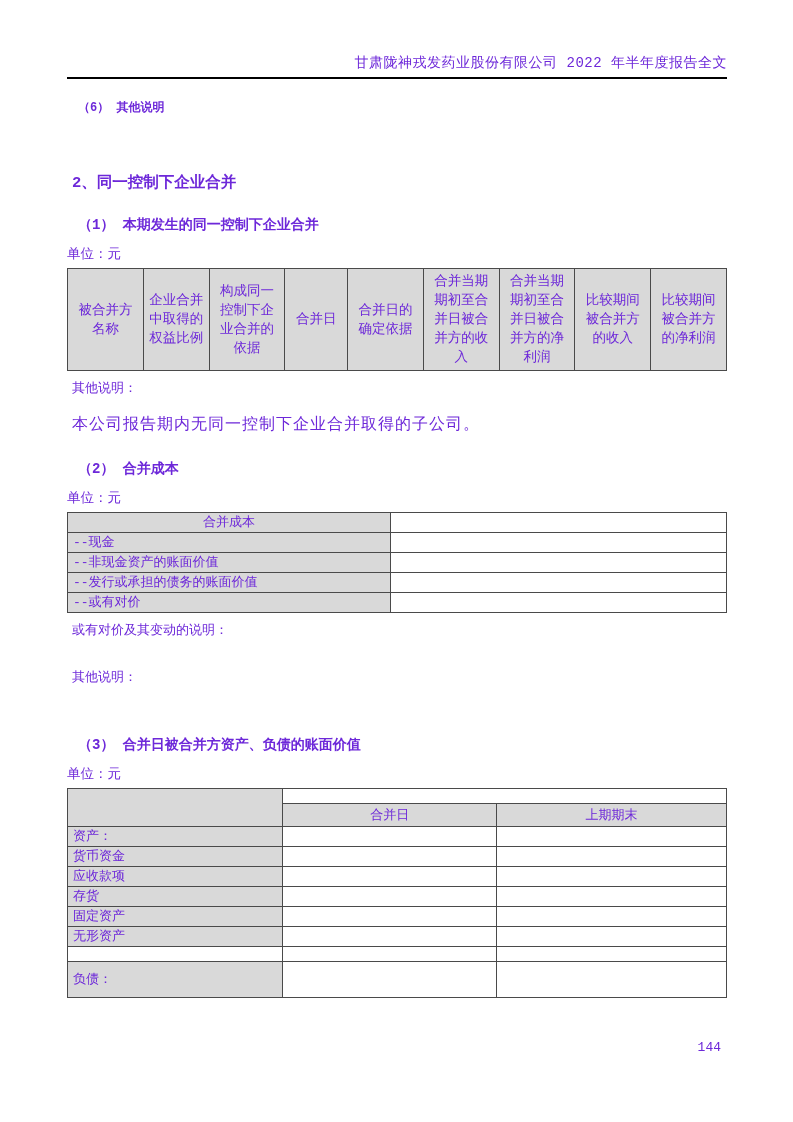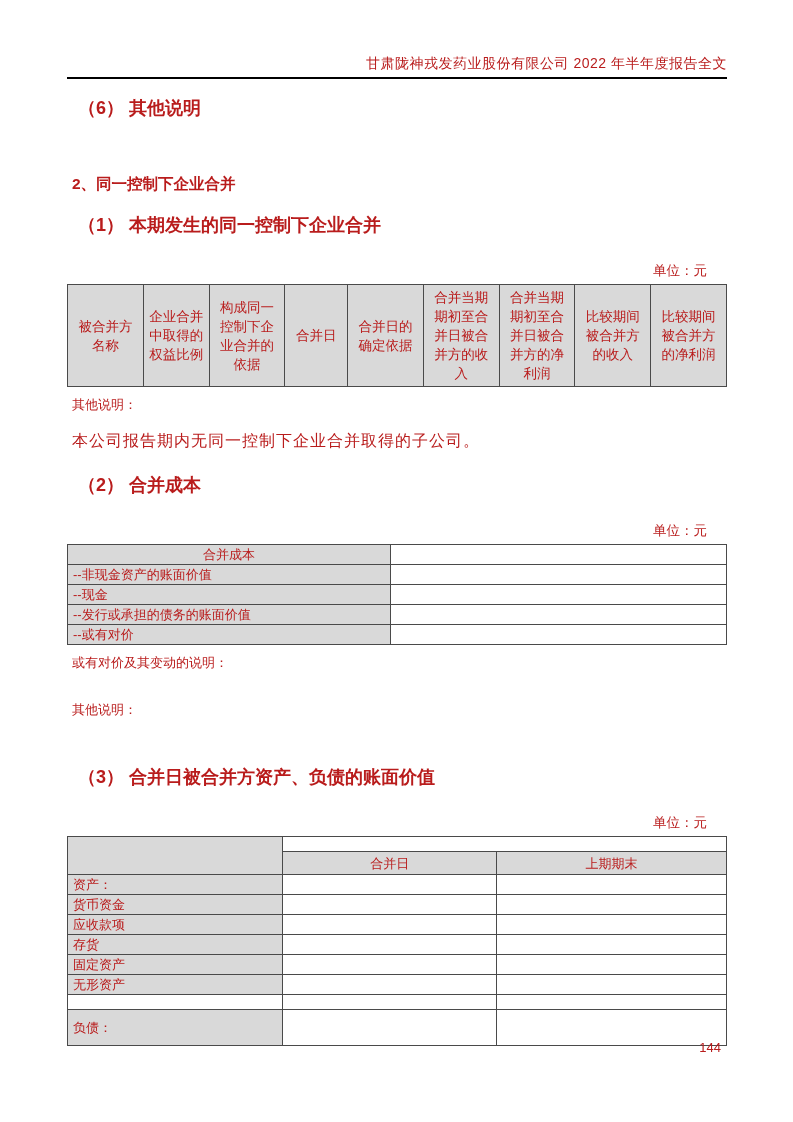--- a/index.html
+++ b/index.html
@@ -7,62 +7,62 @@
     padding: 0;
     background: #ffffff;
   }
   .page {
     position: relative;
     width: 793px;
     height: 1122px;
     background: #ffffff;
     overflow: hidden;
     box-sizing: border-box;
-    font-family: Liberation Sans, sans-serif;
-    color: #b91c1c;
+    font-family: Liberation Mono, monospace;
+    color: #6d28d9;
   }
   .content {
     padding: 0 66px 0 67px;
   }
   .header-title {
     padding-top: 54px;
     text-align: right;
     font-size: 14px;
     line-height: 18px;
     letter-spacing: 0.5px;
   }
   .header-rule {
     margin-top: 5px;
     border: none;
     border-top: 2px solid #000000;
     height: 0;
   }
   .h-sec6 {
     margin: 20px 0 0 11px;
-    font-size: 18px;
+    font-size: 12px;
     font-weight: bold;
     line-height: 18px;
   }
   .h-main {
     margin: 56px 0 0 5px;
     font-size: 15.5px;
     font-weight: bold;
     line-height: 21px;
   }
   .h-sub {
     margin: 22px 0 0 11px;
-    font-size: 18px;
+    font-size: 14px;
     font-weight: bold;
     line-height: 18px;
   }
   .h-sub2 { margin-top: 24px; }
   .h-sub3 { margin-top: 50px; }
   .unit-label {
-    margin-top: 28px;
-    text-align: right;
+    margin-top: 12px;
+    text-align: left;
     padding-right: 20px;
     font-size: 13.5px;
     line-height: 18px;
   }
   table {
     width: 100%;
     border-collapse: collapse;
     table-layout: fixed;
     margin-top: 4px;
   }
@@ -168,25 +168,25 @@
       <colgroup>
           <col style="width:49%">
           <col style="width:51%">
         </colgroup>
       <tbody>
           <tr>
         <td class="shaded t2-head">合并成本</td>
         <td class="blank"></td>
       </tr>
       <tr>
+        <td class="shaded">--现金</td>
+        <td class="blank"></td>
+      </tr>
+      <tr>
         <td class="shaded">--非现金资产的账面价值</td>
-        <td class="blank"></td>
-      </tr>
-      <tr>
-        <td class="shaded">--现金</td>
         <td class="blank"></td>
       </tr>
       <tr>
         <td class="shaded">--发行或承担的债务的账面价值</td>
         <td class="blank"></td>
       </tr>
       <tr>
         <td class="shaded">--或有对价</td>
         <td class="blank"></td>
       </tr>

